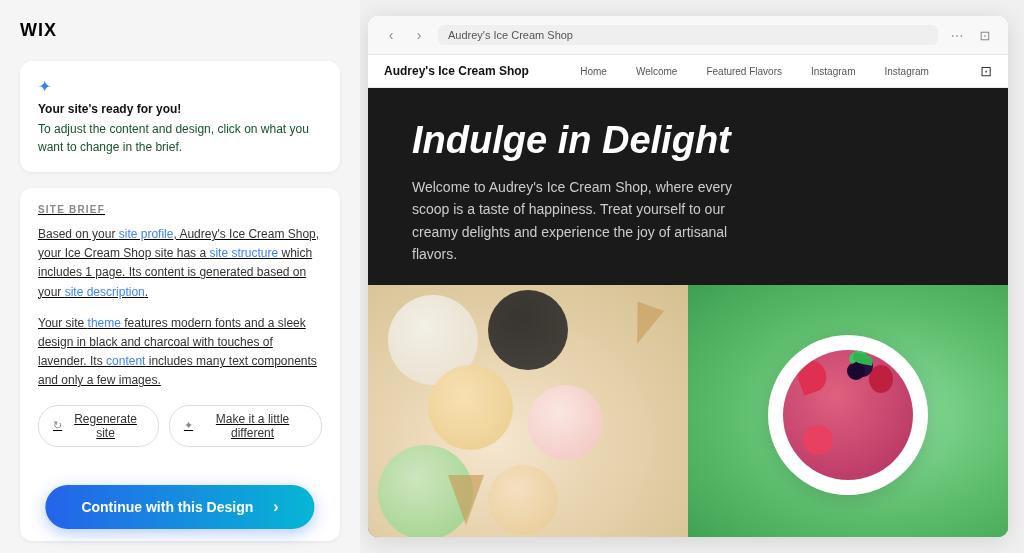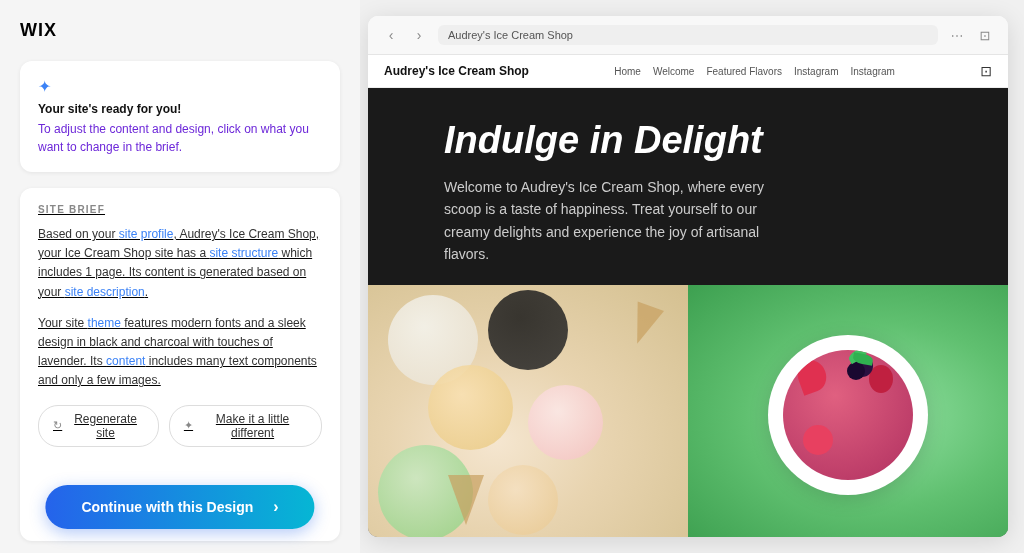--- a/index.html
+++ b/index.html
@@ -48,21 +48,21 @@
 
     .info-card .info-title {
       font-size: 12px;
       font-weight: 600;
       color: #111;
       margin-bottom: 4px;
     }
 
     .info-card .info-subtitle {
       font-size: 12px;
-      color: #6d28d9;
+      color: #14532d;
       line-height: 1.5;
     }
 
     .site-brief-card {
       background: #fff;
       border-radius: 12px;
       padding: 16px 18px;
       box-shadow: 0 1px 4px rgba(0,0,0,0.07);
       flex: 1;
       text-decoration: underline;
@@ -232,34 +232,33 @@
     }
 
     .site-name {
       font-size: 12px;
       font-weight: 600;
       color: #111;
     }
 
     .site-nav-links {
       display: flex;
-      gap: 12px;
+      gap: 29px;
       font-size: 10px;
       color: #555;
     }
 
     .site-nav-icon {
       font-size: 14px;
       color: #333;
     }
 
     .hero-section {
       background: #1a1a1a;
-      padding: 32px 28px 20px;
-      margin-left: 48px;
+      padding: 32px 44px 20px;
     }
 
     .hero-title {
       font-size: 38px;
       font-weight: 900;
       color: #fff;
       line-height: 1.1;
       margin-bottom: 14px;
       font-style: italic;
     }

